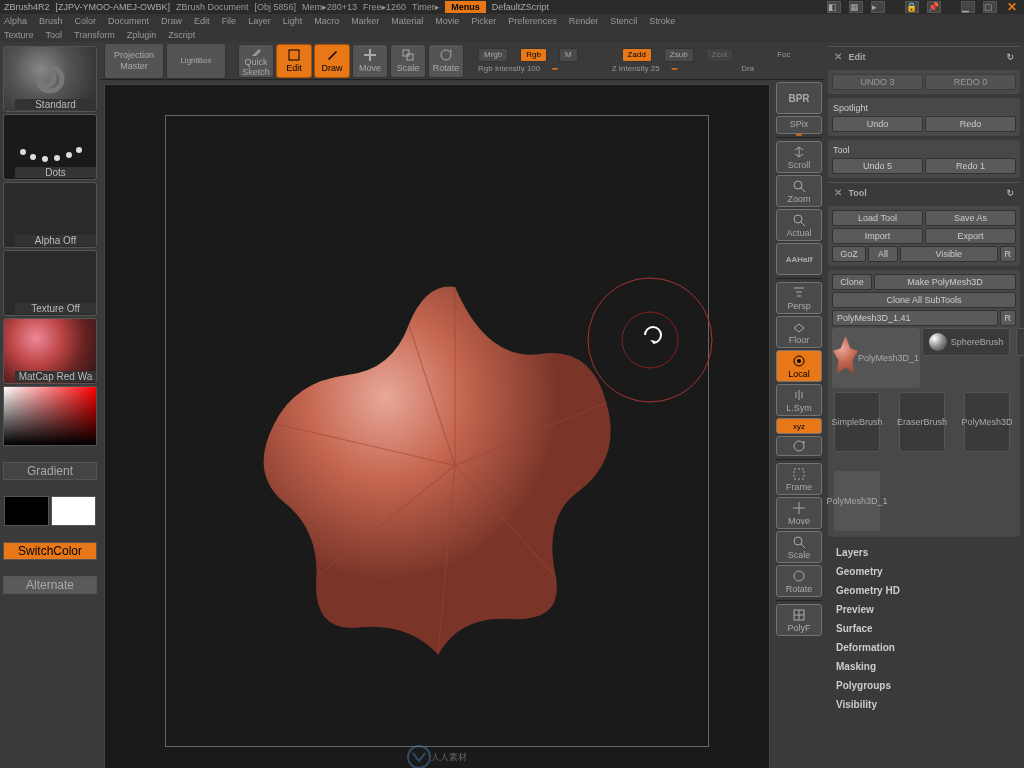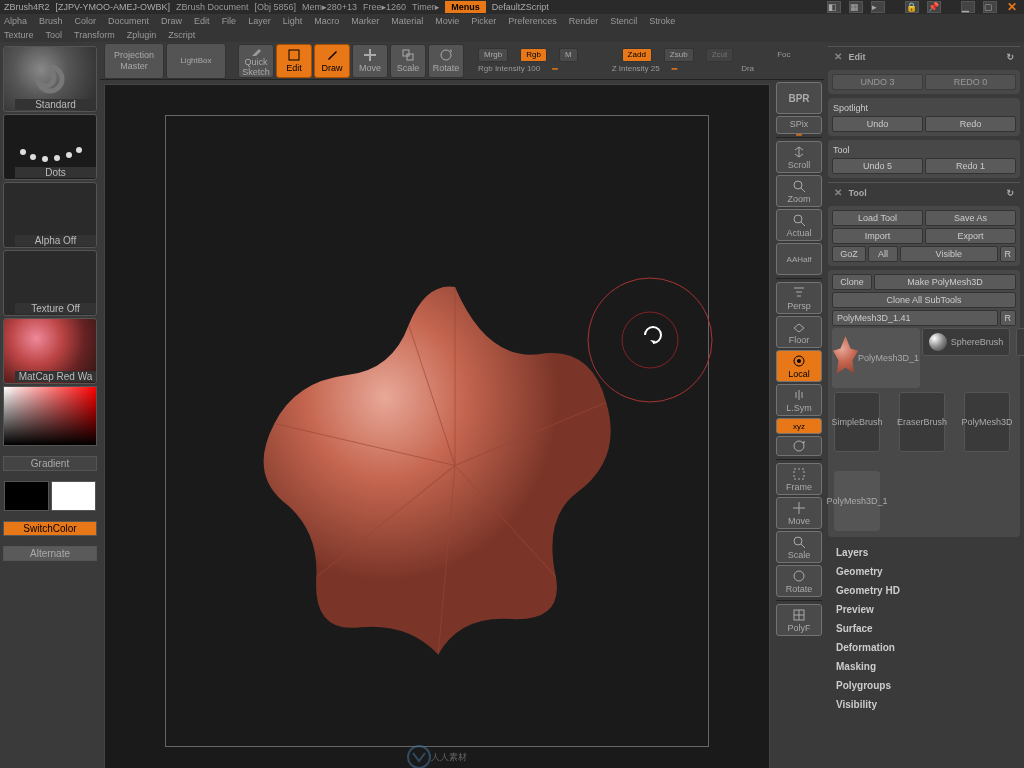--- a/index.html
+++ b/index.html
@@ -18,21 +18,21 @@
 .thumb{width:94px;height:66px;background:#2a2a2a;border:1px solid #555;margin:2px auto;border-radius:3px;display:flex;align-items:center;justify-content:center;position:relative}
 .thumb-label{position:absolute;bottom:1px;left:11px;right:0;text-align:center;font-size:10px;background:#333;color:#bbb}
 .thumb.off{background:#2a2a2a}
 .thumb.std{background:radial-gradient(circle at 40% 35%,#888,#555 40%,#2a2a2a)}
 .matred{background:radial-gradient(circle at 35% 30%,#e89,#b44 35%,#622 65%,#2a1515)}
 .picker{width:94px;height:60px;margin:2px auto;background:linear-gradient(to right,#fff,#f00);position:relative;border:1px solid #555}
 .picker::after{content:"";position:absolute;inset:0;background:linear-gradient(to bottom,transparent,#000)}
 .picker .idot{position:absolute;top:4px;left:4px;width:4px;height:4px;border:1px solid #fff;border-radius:50%}
 .swatches{display:flex;gap:2px;margin:2px}
 .swatch{width:45px;height:30px;border:1px solid #555}
-.btnsmall{background:#444;border:1px solid #555;width:94px;margin:10px auto;text-align:center;padding:1px 0;font-size:10px}
+.btnsmall{background:#444;border:1px solid #555;width:94px;margin:16px auto;text-align:center;padding:1px 0;font-size:12px}
 .btnorange{background:#e87817;color:#000}
 .leftbtn{background:#545454;border:1px solid #333;border-radius:3px;text-align:center;padding:8px 4px;width:60px;height:36px;font-size:8px;display:flex;flex-direction:column;align-items:center;justify-content:center;line-height:1.2}
 .toolbar{height:38px;background:#3a3a3a;display:flex;align-items:center;gap:2px;padding:2px 4px;border-bottom:1px solid #222}
 .tbtn{background:#545454;border:1px solid #333;border-radius:3px;height:34px;min-width:36px;display:flex;flex-direction:column;align-items:center;justify-content:center;font-size:8px;padding:0 3px}
 .tbtn.active{background:#e87817;color:#000;border-color:#a85000}
 .tbtn.active *{color:#000}
 .tbtn svg{width:14px;height:14px;margin-bottom:1px}
 .tbtn2{background:#4a4a4a;border:1px solid #333;border-radius:2px;height:14px;padding:0 5px;display:flex;align-items:center;font-size:8px}
 .tbtn2.active{background:#e87817;color:#000}
 .center{flex:1;display:flex;flex-direction:column}
@@ -280,21 +280,21 @@
             <span>Zoom</span>
           </div>
         <div class="rbtn">
             <svg class="ricon">
               <circle cx="6" cy="6" r="4" stroke="#aaa" fill="none"></circle>
               <path d="M9 9 L13 13" stroke="#aaa"></path>
             </svg>
             <span>Actual</span>
           </div>
         <div class="rbtn">
-            <span style="font-size:8px;font-weight:normal">AAHalf</span>
+            <span style="font-size:8px;font-weight:bold">AAHalf</span>
           </div>
         <div class="divider"></div>
         <div class="rbtn">
             <svg class="ricon">
               <path d="M2 2 L12 2 M4 6 L10 6 M5 10 L9 10" stroke="#aaa"></path>
             </svg>
             <span>Persp</span>
           </div>
         <div class="rbtn">
             <svg class="ricon">

